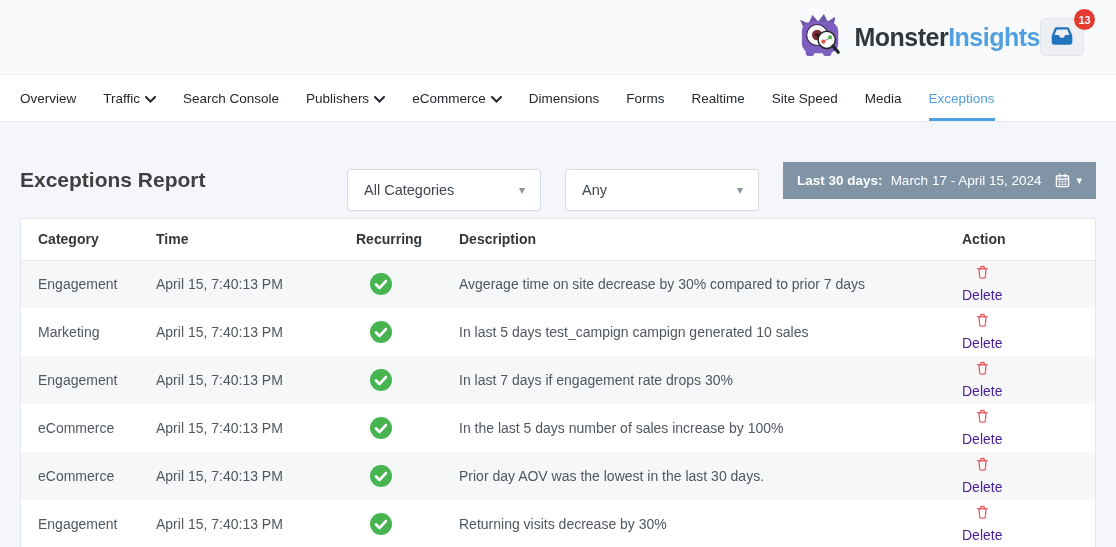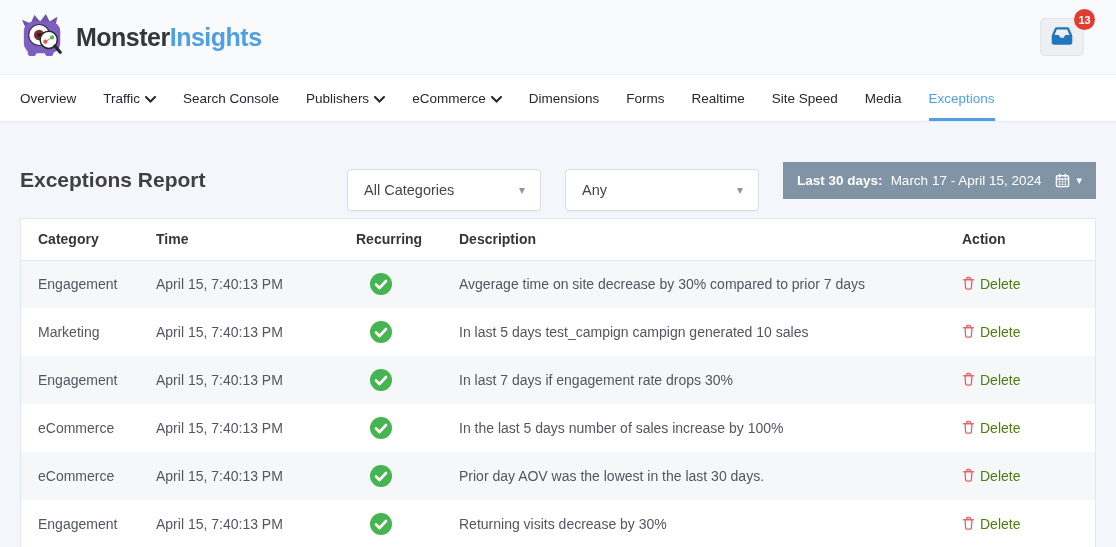--- a/index.html
+++ b/index.html
@@ -9,21 +9,21 @@
     background: #f5f6fb;
     color: #50575e;
   }
 
   
   .topbar {
     height: 75px;
     background: #f9fafb;
     display: flex;
     align-items: center;
-    justify-content: space-between;
+    justify-content: flex-end;
     padding: 0 18px 0 20px;
     border-bottom: 1px solid #f0f1f4;
   }
   .brand { display: flex; align-items: center; gap: 10px; }
   .brand-text { font-size: 25px; font-weight: bold; letter-spacing: -0.5px; }
   .brand-primary { color: #32373c; }
   .brand-secondary { color: #509fe2; }
 
   .notif-wrap { position: relative; margin-right: 14px; }
   .notif-btn {
@@ -114,25 +114,26 @@
   tbody tr { height: 48px; }
   tbody tr:nth-child(odd) { background: #f6f7f9; }
   .c-cat  { width: 135px; padding-left: 17px; }
   .c-time { width: 200px; }
   .c-rec  { width: 103px; }
   .c-desc { }
   .c-action { width: 133px; }
   .check { display: inline-flex; margin-left: 14px; vertical-align: middle; }
   .delete-btn {
     background: none; border: none;
-    color: #4d7c0f; font-size: 14px;
+    color: #4c1d95; font-size: 14px;
     display: inline-flex; align-items: center; gap: 5px;
     cursor: pointer;
     font-family: "Liberation Sans", sans-serif;
     padding: 0;
+    flex-direction: column;
   }
 </style>
 </head>
 <body>
 
 <header class="topbar">
   <div class="brand">
     <span>
       <svg width="46" height="44" viewBox="0 0 48 46">
         <path fill="#6e55a8" d="M7 18 L2 7 L11 11 L15 2 L21 9 L27 1 L31 9 L39 4 L37 14 Z"></path>

